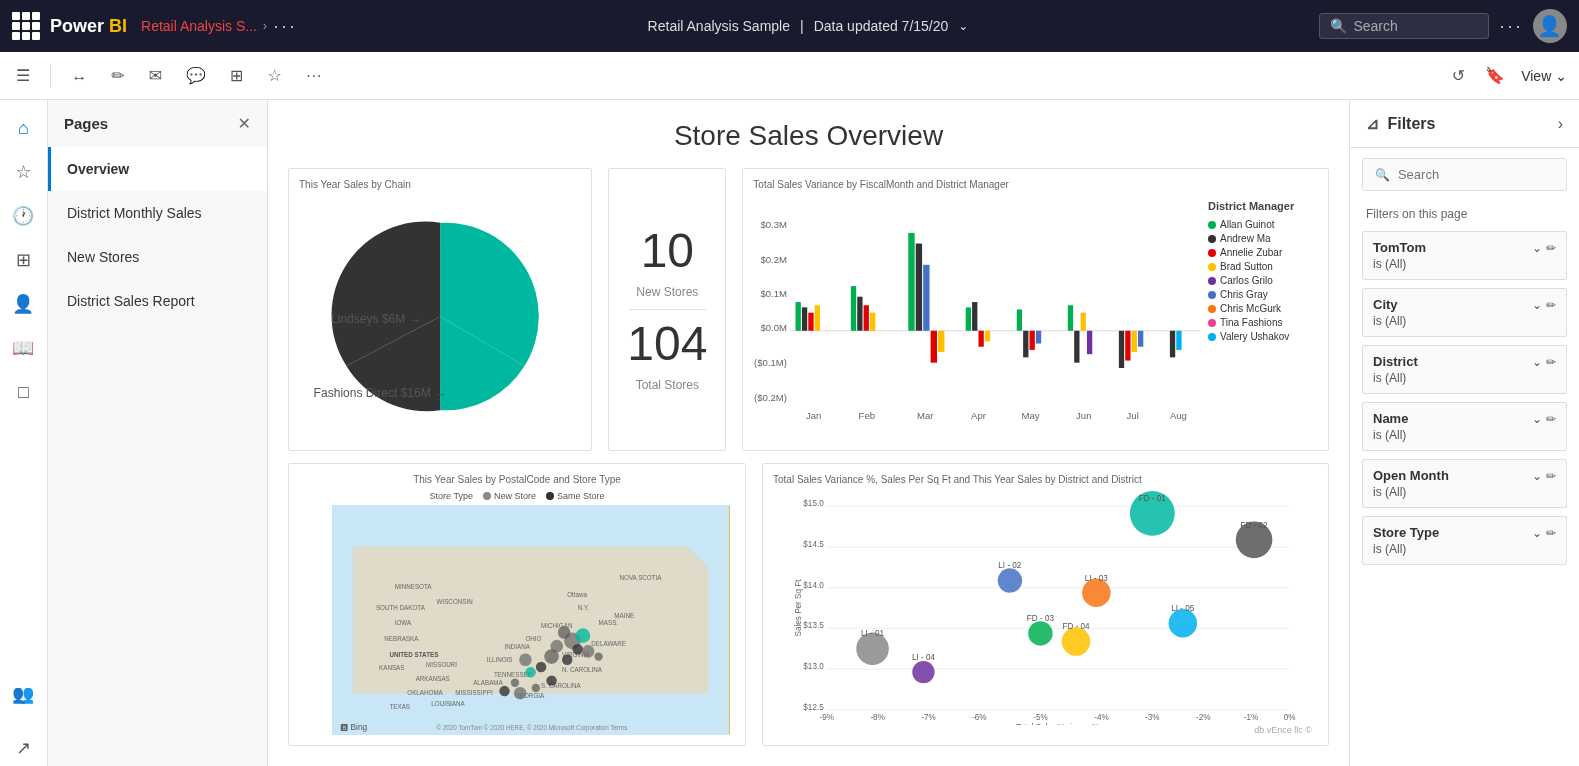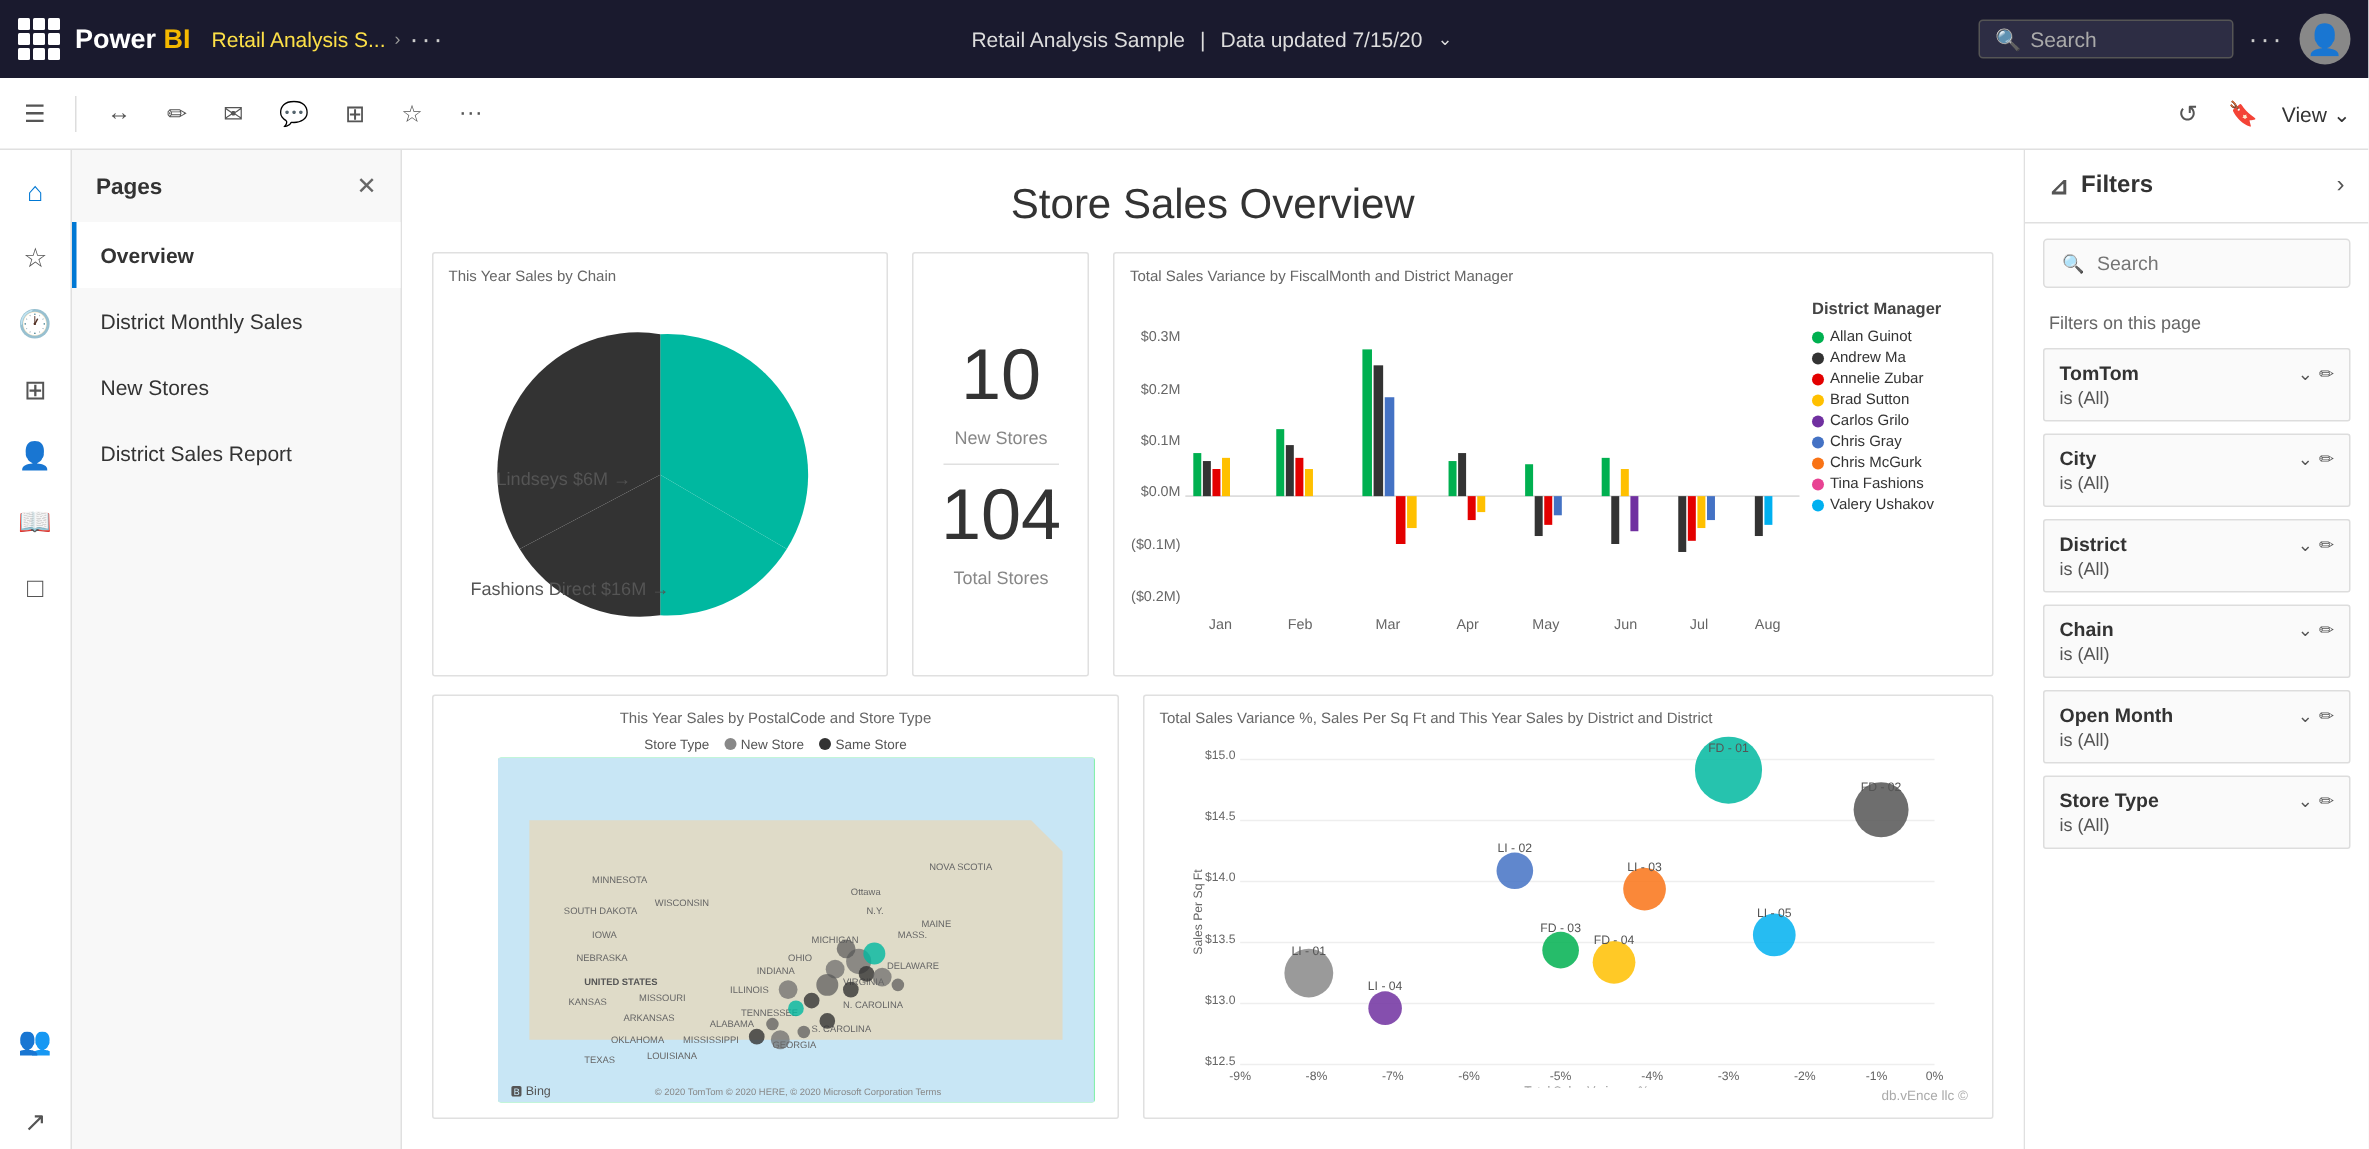--- a/index.html
+++ b/index.html
@@ -8,21 +8,21 @@
     
     .topbar {
       display: flex; align-items: center; background: #1a1a2e; height: 52px;
       padding: 0 12px; gap: 10px; color: #fff;
     }
     .topbar-waffle { width: 28px; height: 28px; display: grid; grid-template-columns: repeat(3,8px); gap: 2px; cursor: pointer; }
     .topbar-waffle span { background: #fff; border-radius: 1px; display: block; width: 8px; height: 8px; }
     .topbar-logo { font-size: 18px; font-weight: 700; color: #f5b900; margin-right: 4px; white-space: nowrap; }
     .topbar-logo span { color: #fff; }
     .topbar-breadcrumb { display: flex; align-items: center; gap: 6px; color: #ccc; font-size: 14px; }
-    .topbar-breadcrumb .bc-name { color: #fde047; }
+    .topbar-breadcrumb .bc-name { color: #ef4444; }
     .topbar-chevron { color: #999; font-size: 12px; }
     .topbar-dots { color: #ccc; font-size: 18px; cursor: pointer; letter-spacing: 2px; }
     .topbar-center { flex: 1; display: flex; justify-content: center; align-items: center; gap: 10px; font-size: 14px; color: #ddd; }
     .topbar-center .chevron-down { font-size: 12px; }
     .topbar-search {
       background: #2d2d44; border: 1px solid #555; border-radius: 3px;
       display: flex; align-items: center; padding: 4px 10px; gap: 6px; width: 170px;
     }
     .topbar-search input { background: transparent; border: none; color: #fff; font-size: 14px; width: 120px; outline: none; }
     .topbar-search input::placeholder { color: #aaa; }
@@ -140,21 +140,21 @@
     
     .bubble-visual { flex: 1.5; }
 
     
     .legend { display: flex; flex-direction: column; gap: 3px; font-size: 10px; color: #333; }
     .legend-item { display: flex; align-items: center; gap: 4px; }
     .legend-dot { width: 8px; height: 8px; border-radius: 50%; flex-shrink: 0; }
     .legend-title { font-size: 11px; font-weight: 600; margin-bottom: 4px; color: #444; }
 
     .map-bg {
-      background: #86efac;
+      background: #eab308;
       position: relative;
       border-radius: 2px;
       overflow: hidden;
       margin-left: 28px;
     }
   </style>
 </head>
 <body>
 
 <div class="topbar">
@@ -557,21 +557,21 @@
         <div class="filter-item-actions">
           <span class="filter-chevron">⌄</span>
           <span class="filter-clear">✏</span>
         </div>
       </div>
       <div class="filter-item-value">is (All)</div>
     </div>
 
     <div class="filter-item">
       <div class="filter-item-header">
-        <span class="filter-item-name">Chain</span>
+        <span class="filter-item-name">Name</span>
         <div class="filter-item-actions">
           <span class="filter-chevron">⌄</span>
           <span class="filter-clear">✏</span>
         </div>
       </div>
       <div class="filter-item-value">is (All)</div>
     </div>
 
     <div class="filter-item">
       <div class="filter-item-header">

